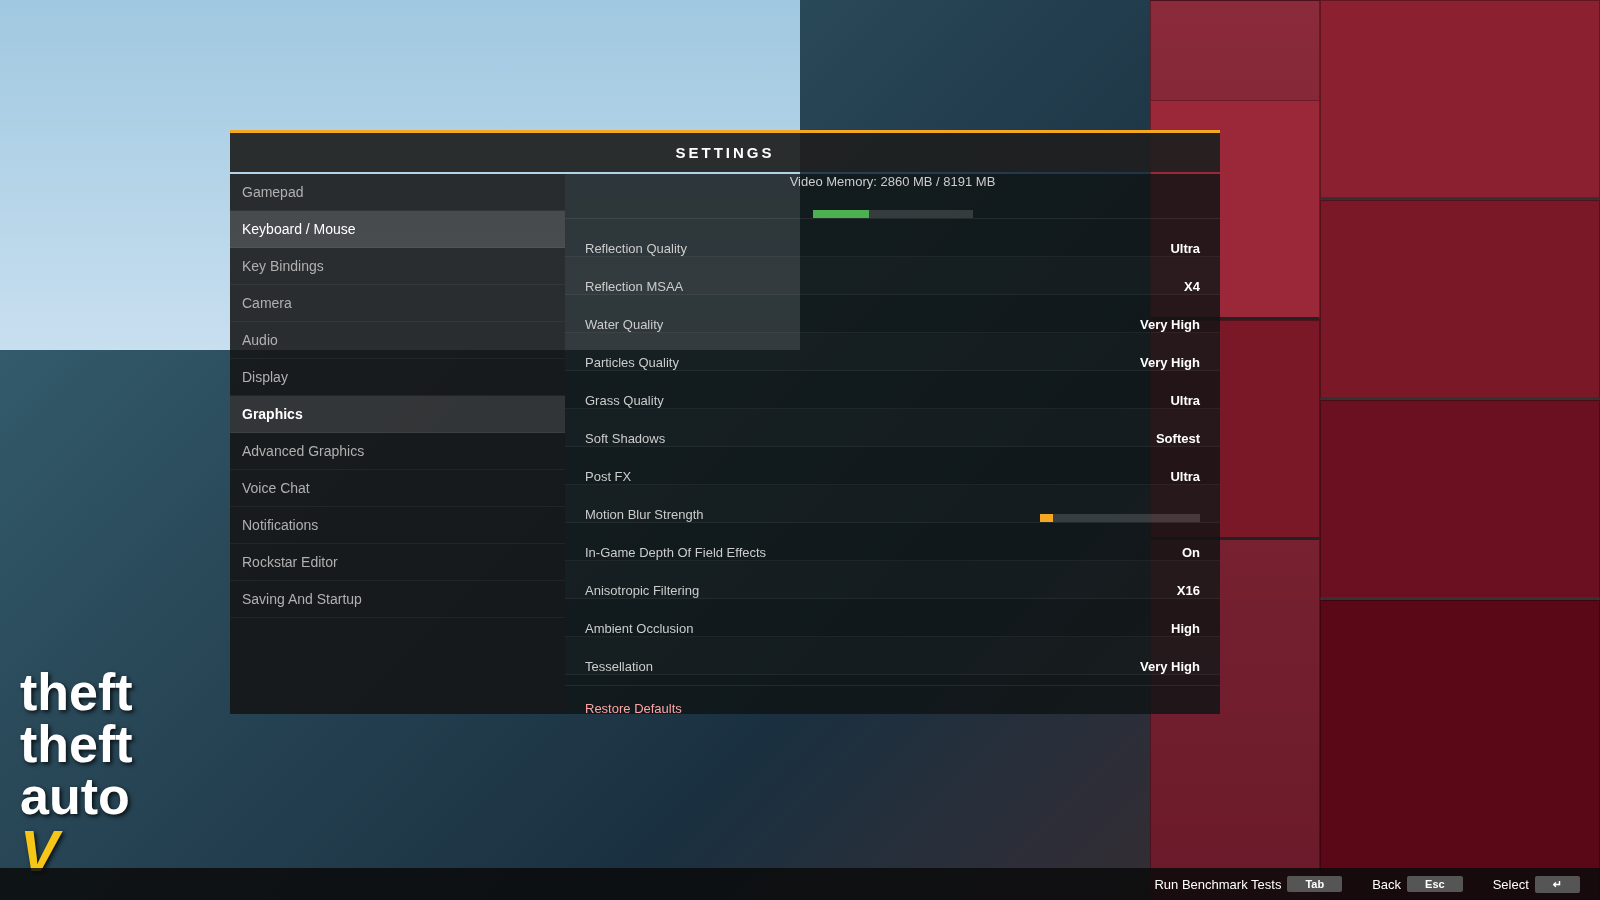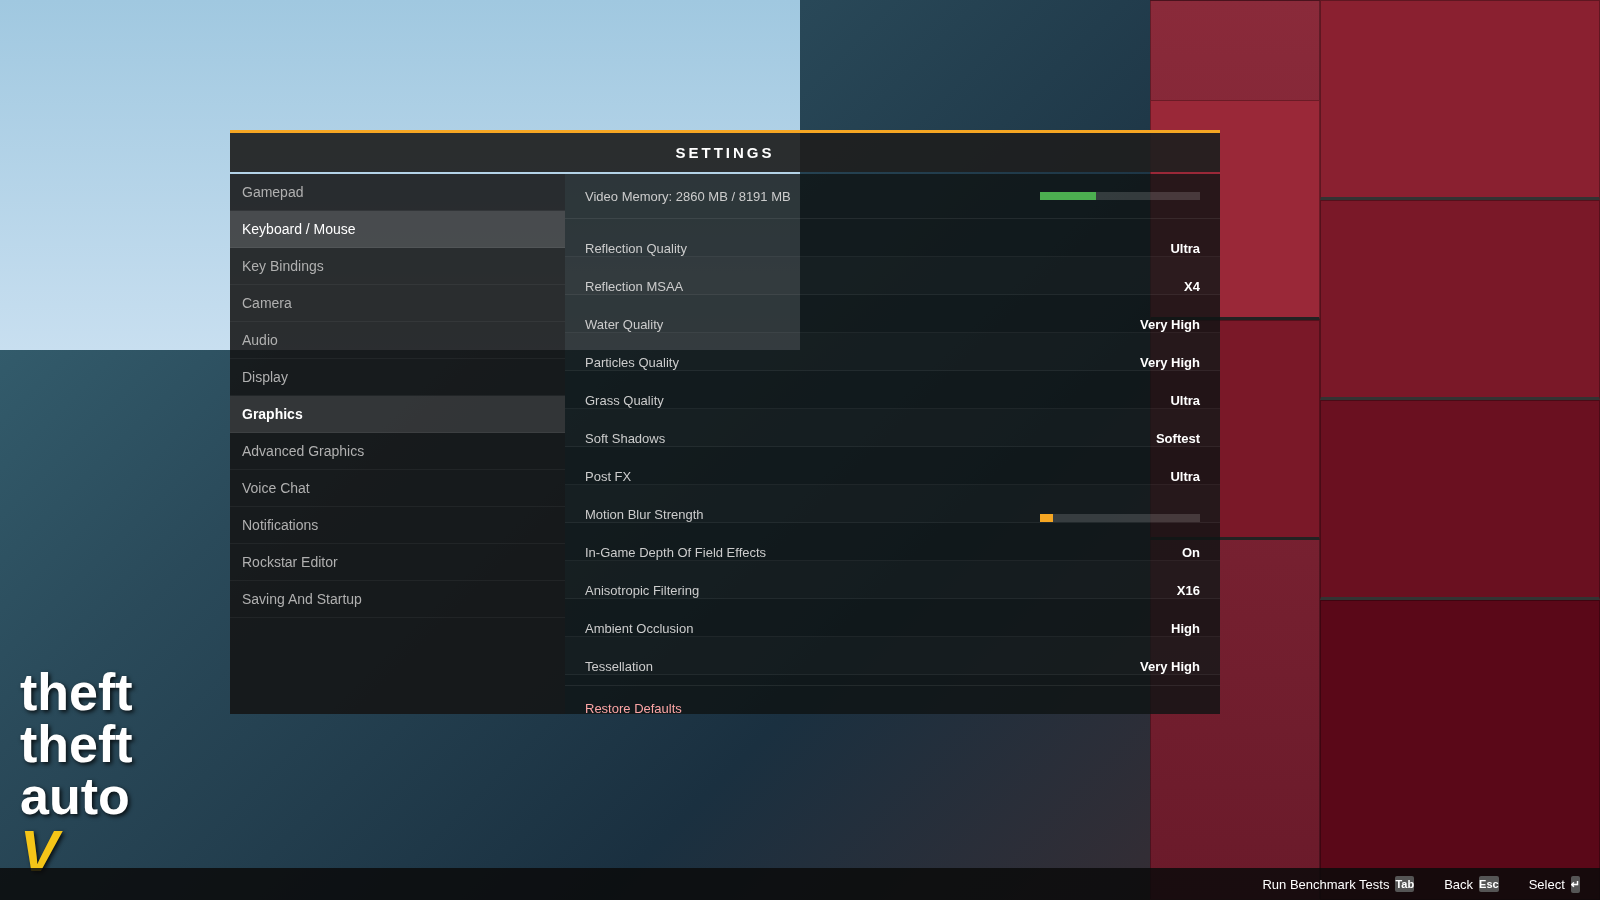--- a/index.html
+++ b/index.html
@@ -123,20 +123,21 @@
     }
 
     
     .video-memory-row {
       height: 45px;
       display: flex;
       align-items: center;
       padding: 0 20px;
       border-bottom: 1px solid rgba(255,255,255,0.08);
       justify-content: space-between;
+      flex-direction: column;
     }
     .video-memory-label {
       color: #cccccc;
       font-size: 13px;
     }
     .memory-bar-container {
       width: 160px;
       height: 8px;
       background: rgba(255,255,255,0.15);
       border-radius: 0;
@@ -220,21 +221,21 @@
       display: flex;
       align-items: center;
       gap: 6px;
       color: white;
       font-size: 13px;
     }
     .key-badge {
       background: #555;
       color: white;
       font-size: 11px;
-      padding: 2px 0;
+      padding: 2px 18px;
       border-radius: 2px;
       font-weight: bold;
     }
 
     
     .container-stack {
       position: absolute;
       right: 0;
       top: 0;
       width: 450px;

